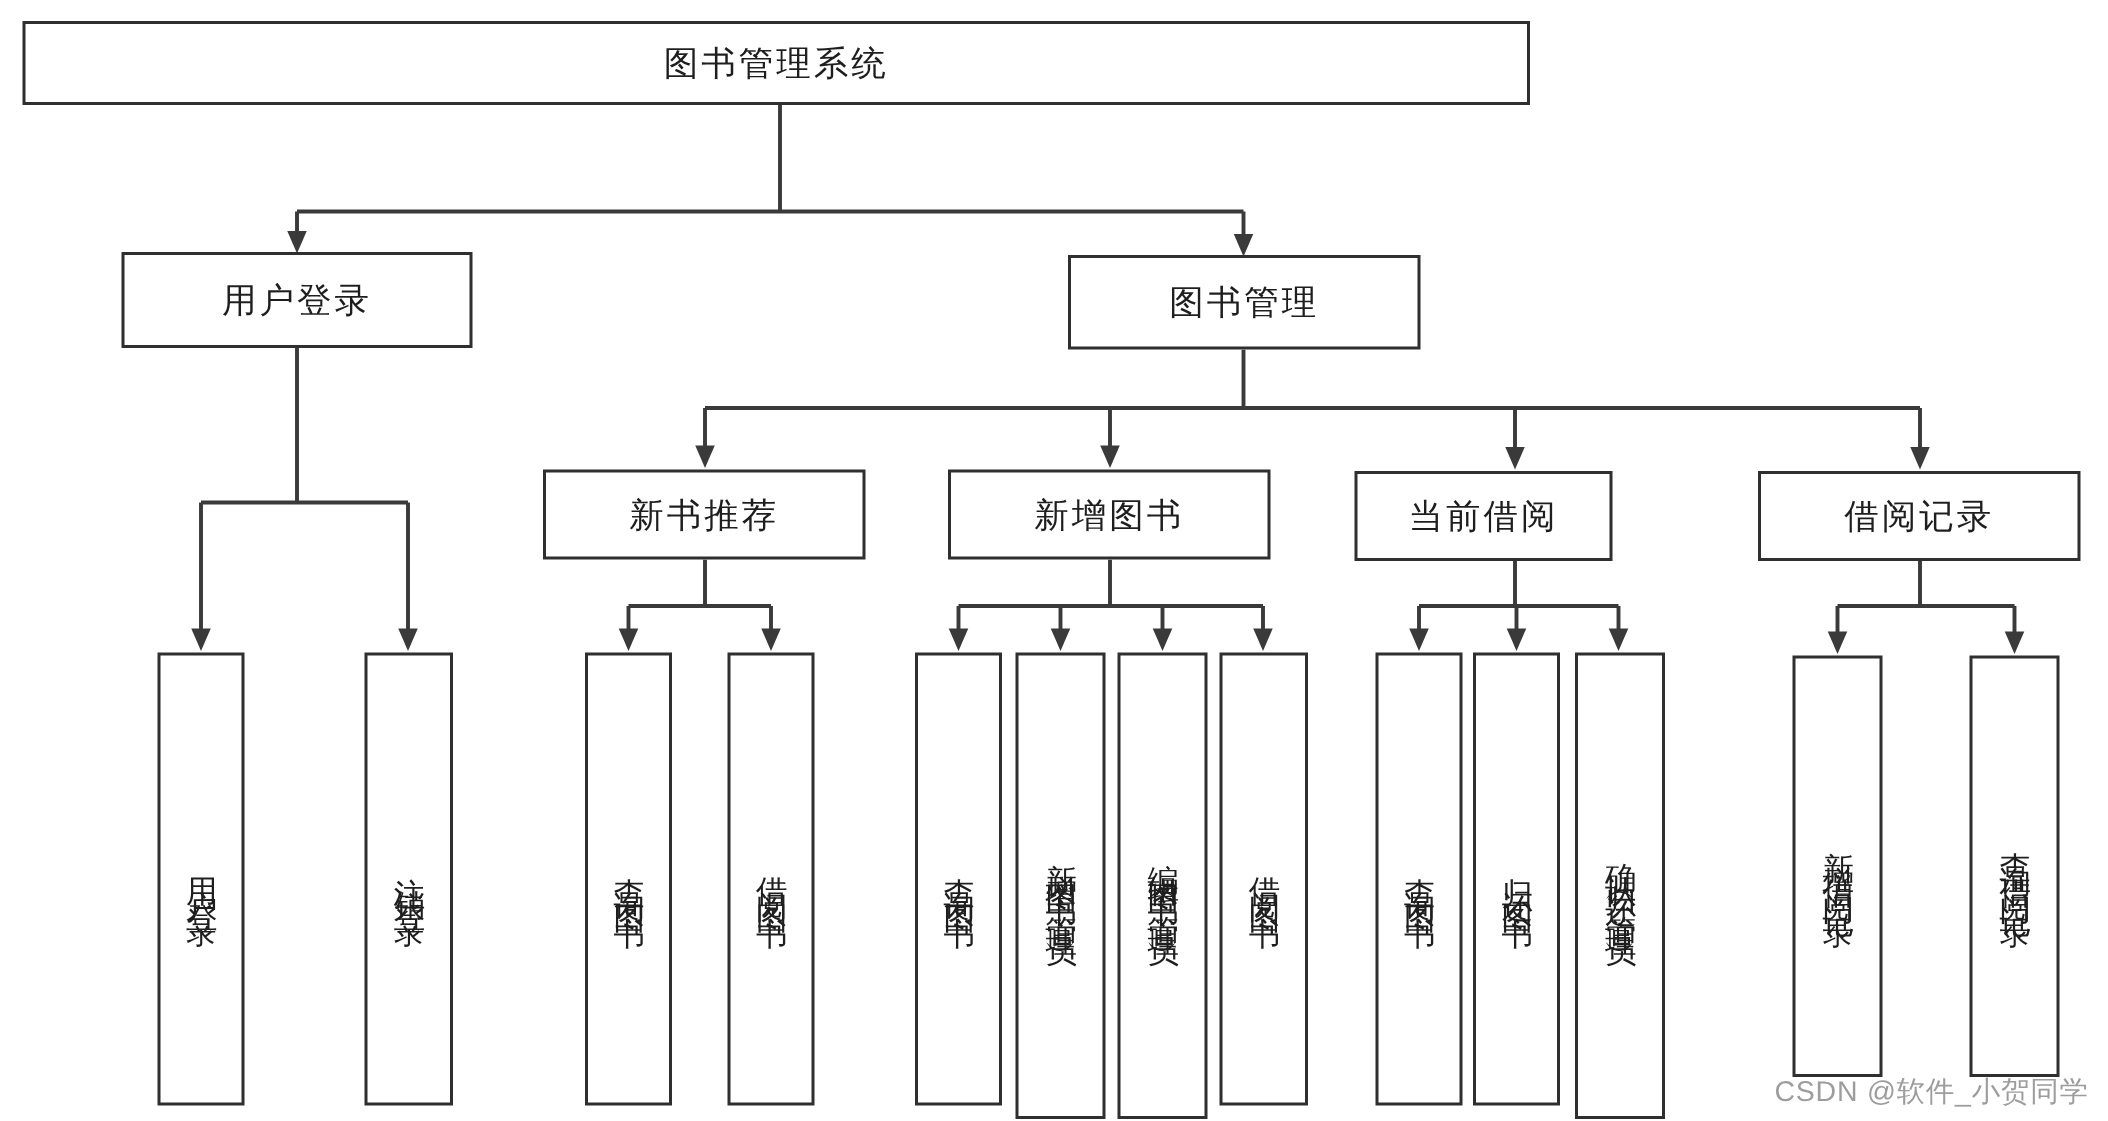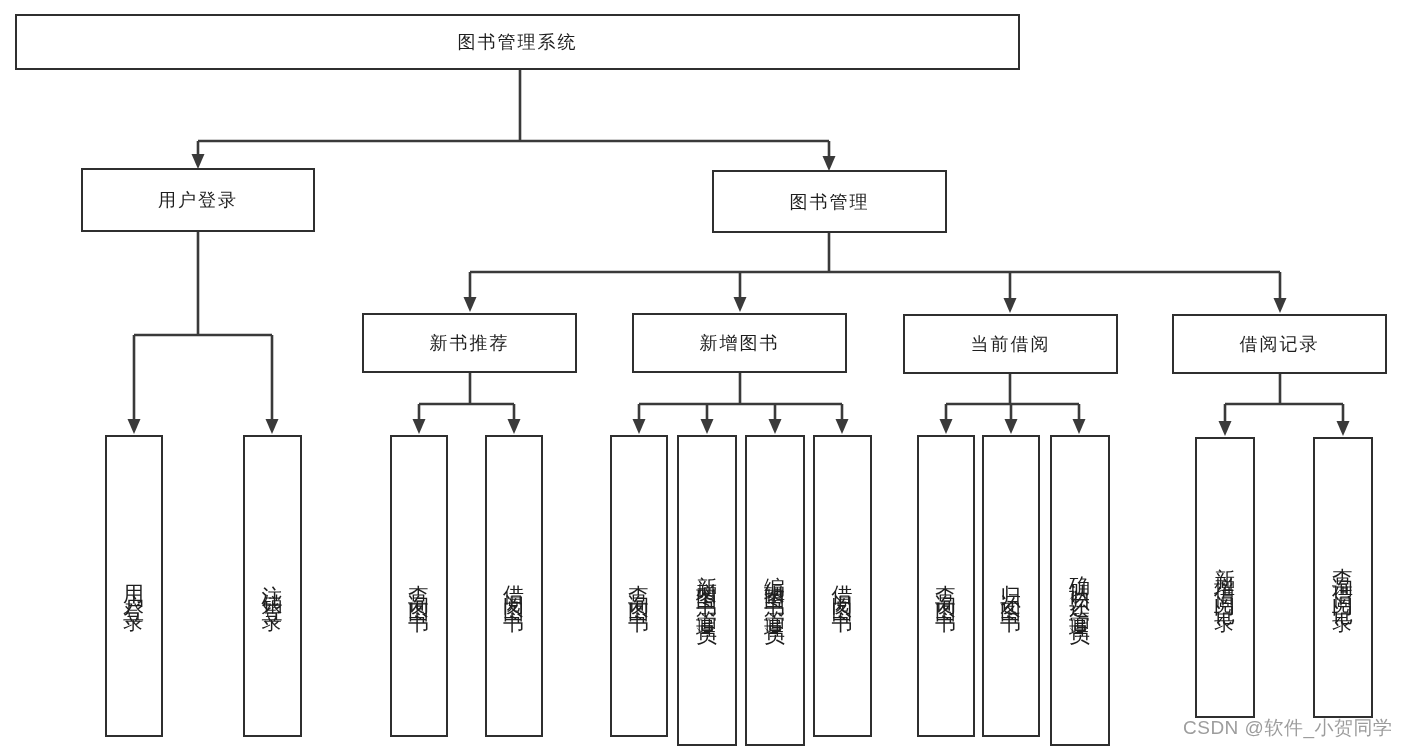--- a/index.html
+++ b/index.html
@@ -21,21 +21,21 @@
   .wires .ln{fill:none;stroke:var(--line);stroke-width:2.6;}
   .wires .ah{fill:var(--line);stroke:none;}
   .node{
     position:absolute;z-index:2;
     border:2.5px solid var(--border);
     background:var(--bg);
     color:var(--text);
     display:flex;align-items:center;justify-content:center;
     text-align:center;
   }
-  .h-node{font-size:18px;letter-spacing:2px;white-space:nowrap;}
+  .h-node{font-size:23px;letter-spacing:2px;white-space:nowrap;}
   .v-node{
     font-size:21px;
     writing-mode:vertical-rl;
     text-orientation:mixed;
     letter-spacing:9px;
     line-height:1;
     white-space:nowrap;
   }
   .watermark{
     position:absolute;z-index:3;
@@ -111,21 +111,21 @@
   <div class="node h-node" style="left:362px;top:313px;width:215px;height:60px;">
     <span>新书推荐</span>
   </div>
 
   <div class="node h-node" style="left:712px;top:170px;width:235px;height:63px;">
     <span>图书管理</span>
   </div>
   <div class="node h-node" style="left:632px;top:313px;width:215px;height:60px;">
     <span>新增图书</span>
   </div>
-  <div class="node h-node" style="left:903px;top:314px;width:215px;height:60px;">
+  <div class="node h-node" style="left:903px;top:314px;width:172px;height:60px;">
     <span>当前借阅</span>
   </div>
   <div class="node h-node" style="left:1172px;top:314px;width:215px;height:60px;">
     <span>借阅记录</span>
   </div>
 
   <div class="node v-node" style="left:105px;top:435px;width:58px;height:302px;">
     <span>用户登录</span>
   </div>
   <div class="node v-node" style="left:243px;top:435px;width:59px;height:302px;">

